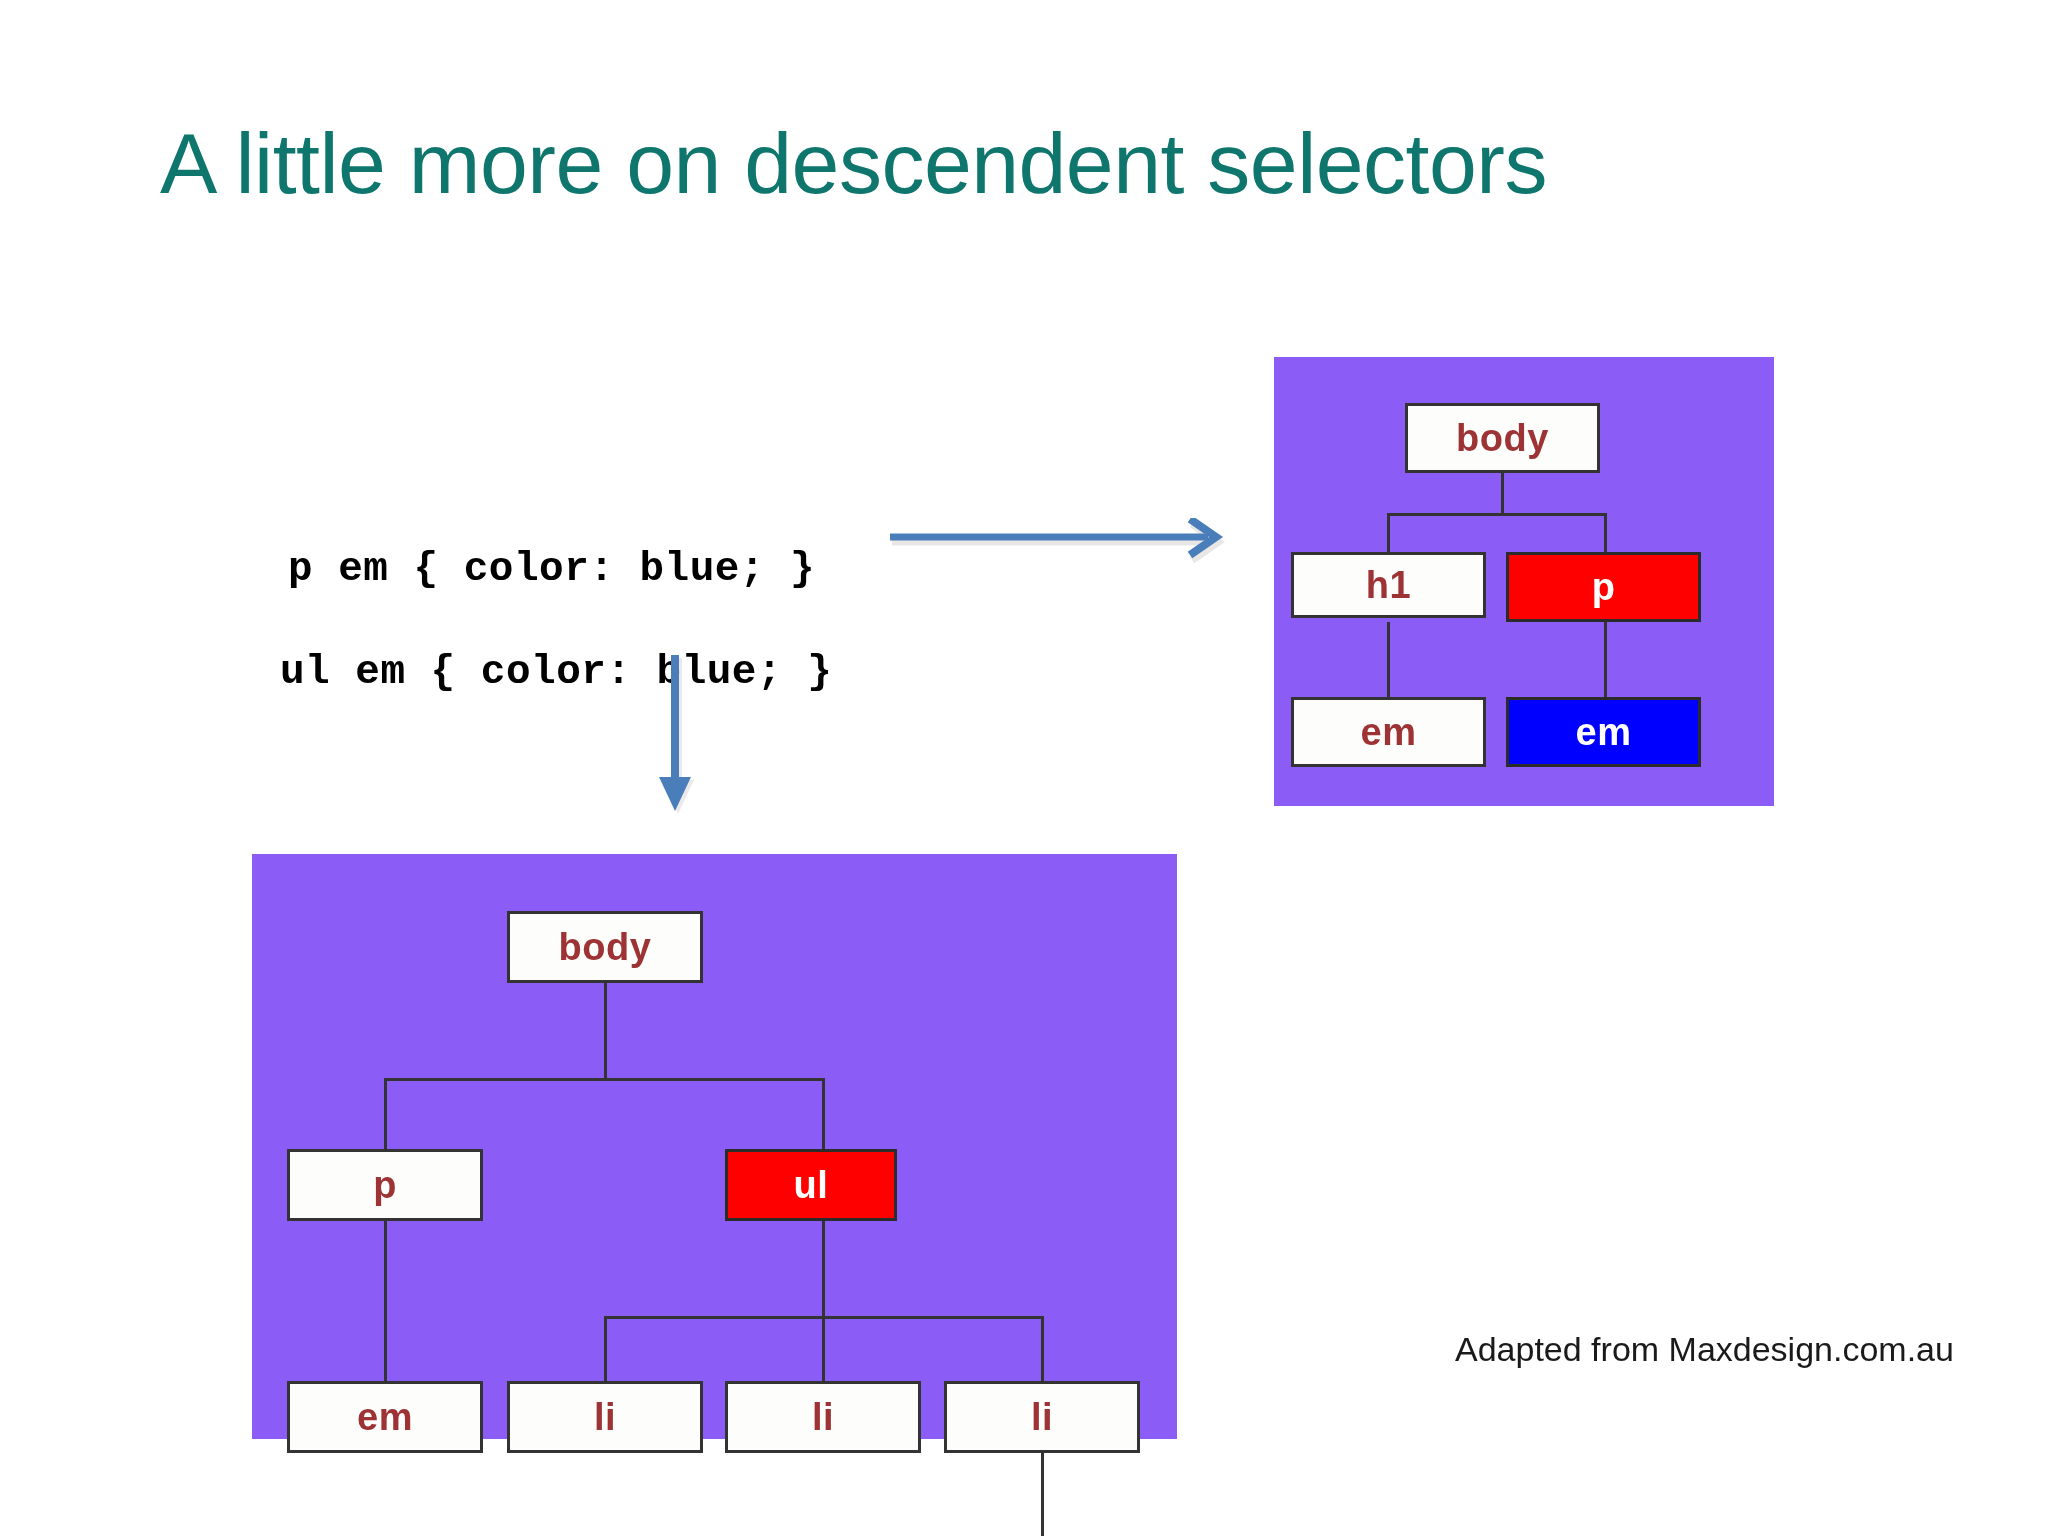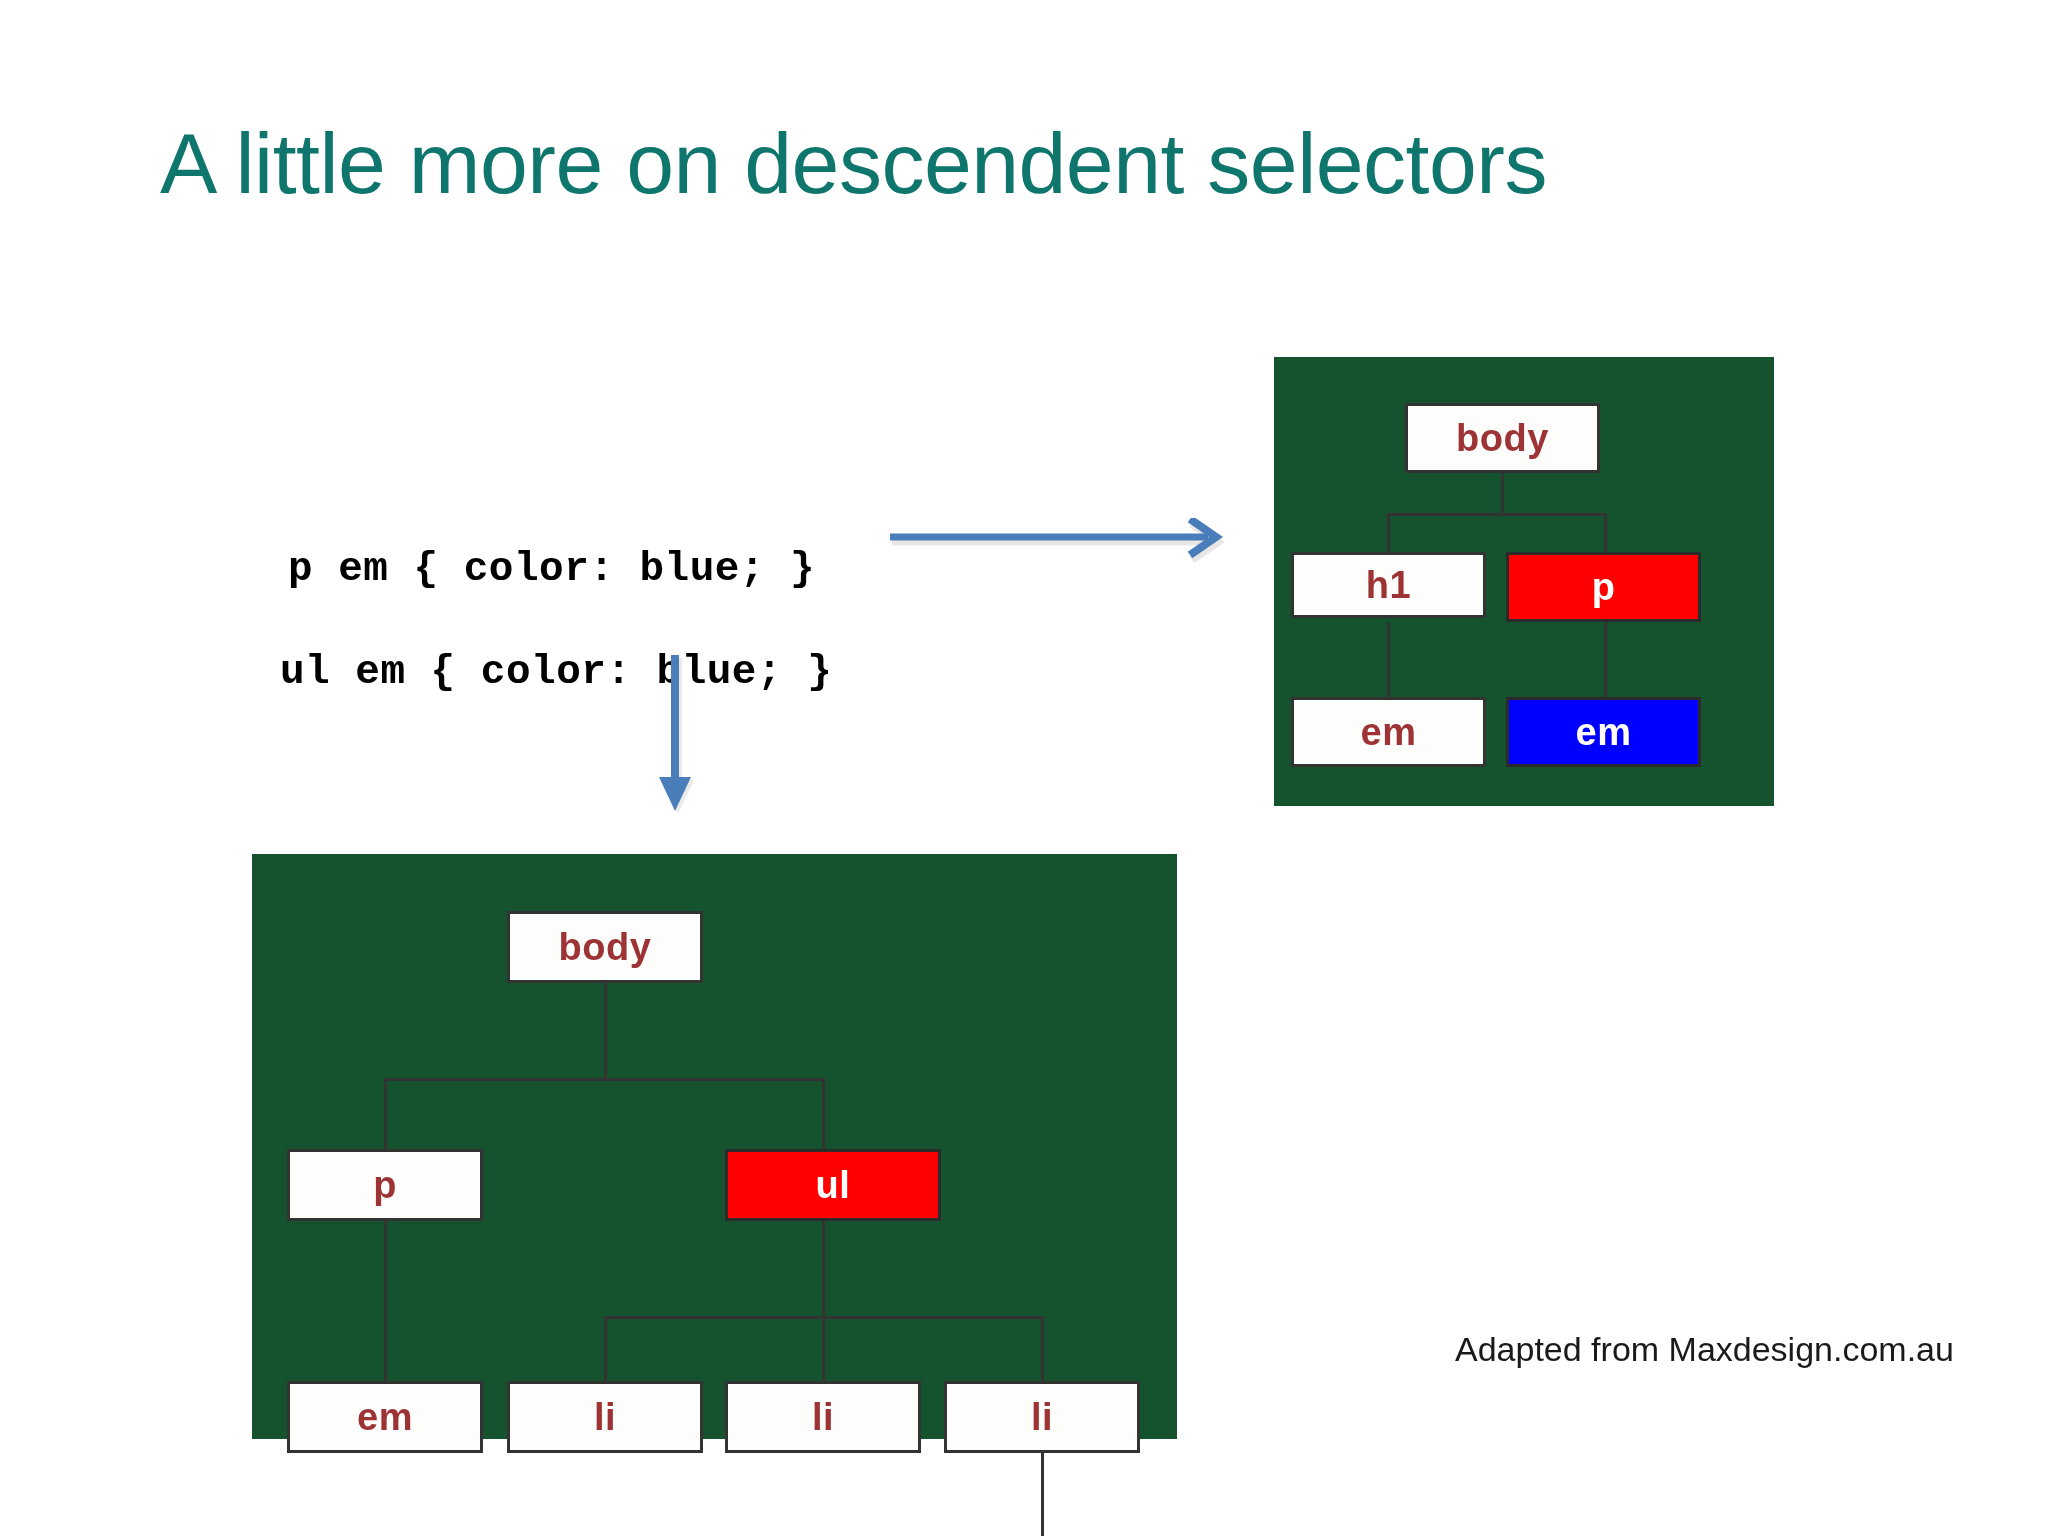--- a/index.html
+++ b/index.html
@@ -56,21 +56,21 @@
     position: absolute;
     left: 655px;
     top: 655px;
     width: 60px;
     height: 170px;
   }
 
   
   .panel {
     position: absolute;
-    background: #14532d;
+    background: #8b5cf6;
   }
   #panel-top-right {
     left: 1274px;
     top: 357px;
     width: 500px;
     height: 449px;
   }
   #panel-bottom-left {
     left: 252px;
     top: 854px;
@@ -121,21 +121,21 @@
   #tr-c1 { left: 227px; top: 116px; height: 42px; }      
   #tr-c2 { left: 113px; top: 156px; width: 220px; }      
   #tr-c3 { left: 113px; top: 156px; height: 42px; }      
   #tr-c4 { left: 330px; top: 156px; height: 42px; }      
   #tr-c5 { left: 113px; top: 265px; height: 78px; }      
   #tr-c6 { left: 330px; top: 265px; height: 78px; }      
 
   
   #bl-body { left: 255px; top: 57px;  width: 196px; height: 72px;  font-size: 38px; }
   #bl-p    { left: 35px;  top: 295px; width: 196px; height: 72px;  font-size: 38px; }
-  #bl-ul   { left: 473px; top: 295px; width: 216px; height: 72px;  font-size: 38px; }
+  #bl-ul   { left: 473px; top: 295px; width: 172px; height: 72px;  font-size: 38px; }
   #bl-em1  { left: 35px;  top: 527px; width: 196px; height: 72px;  font-size: 38px; }
   #bl-li1  { left: 255px; top: 527px; width: 196px; height: 72px;  font-size: 38px; }
   #bl-li2  { left: 473px; top: 527px; width: 196px; height: 72px;  font-size: 38px; }
   #bl-li3  { left: 692px; top: 527px; width: 196px; height: 72px;  font-size: 38px; }
 
   #bl-c1 { left: 352px; top: 129px; height: 97px; }       
   #bl-c2 { left: 132px; top: 224px; width: 441px; }       
   #bl-c3 { left: 132px; top: 224px; height: 73px; }       
   #bl-c4 { left: 570px; top: 224px; height: 73px; }       
   #bl-c5 { left: 132px; top: 367px; height: 162px; }      

